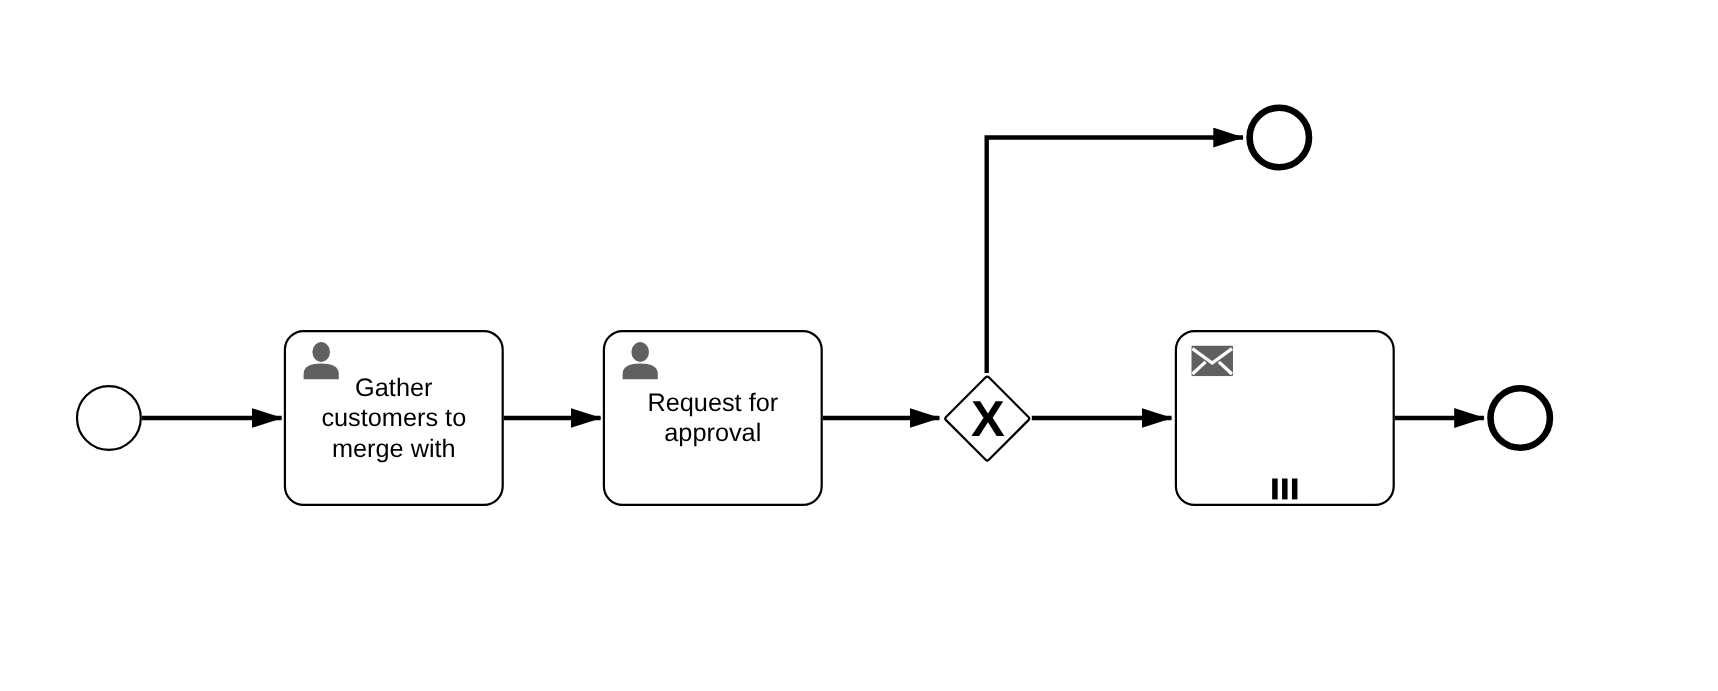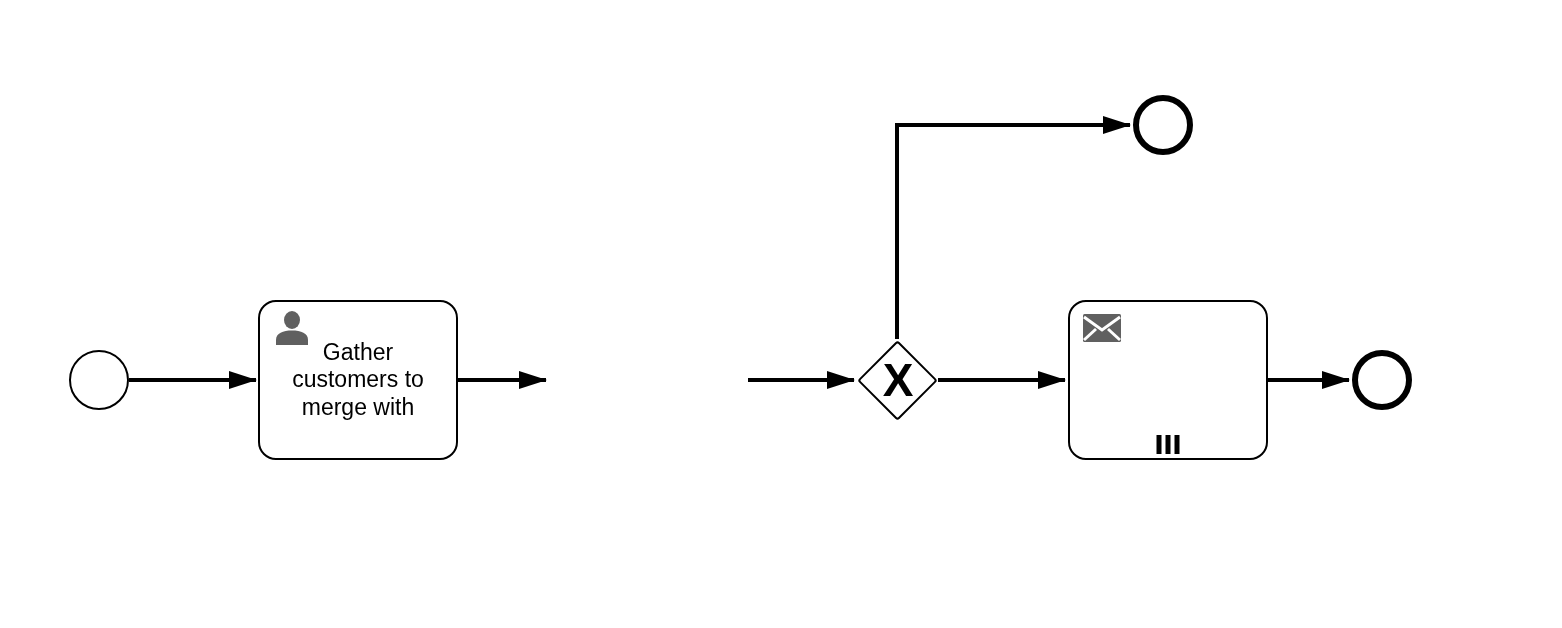--- a/index.html
+++ b/index.html
@@ -129,20 +129,29 @@
   <div class="task" style="left:258px; top:300px;">
     <span class="task-icon">
       <svg viewBox="0 0 38 34" width="38" height="34">
         <ellipse cx="19" cy="9" rx="8" ry="9" fill="var(--icon-color)"></ellipse>
         <path d="M3,34 L3,29 C3,22 10,19.5 19,19.5 C28,19.5 35,22 35,29 L35,34 Z" fill="var(--icon-color)"></path>
       </svg>
     </span>
     <div class="label">Gather customers to merge with</div>
   </div>
 
+  <div class="task" style="left:548px; top:300px;">
+    <span class="task-icon">
+      <svg viewBox="0 0 38 34" width="38" height="34">
+        <ellipse cx="19" cy="9" rx="8" ry="9" fill="var(--icon-color)"></ellipse>
+        <path d="M3,34 L3,29 C3,22 10,19.5 19,19.5 C28,19.5 35,22 35,29 L35,34 Z" fill="var(--icon-color)"></path>
+      </svg>
+    </span>
+    <div class="label">Request for approval</div>
+  </div>
 
   <div class="gateway"></div>
   <div class="gateway-marker">X</div>
 
   <div class="task" style="left:1068px; top:300px;">
     <span class="task-icon" style="top:12px;">
       <svg viewBox="0 0 38 28" width="38" height="28">
         <rect x="0" y="0" width="38" height="28" rx="1.5" fill="var(--icon-color)"></rect>
         <path d="M1,3 L19,16 L37,3" stroke="#ffffff" stroke-width="3" fill="none"></path>
         <path d="M1,26 L13,15" stroke="#ffffff" stroke-width="3" fill="none"></path>

